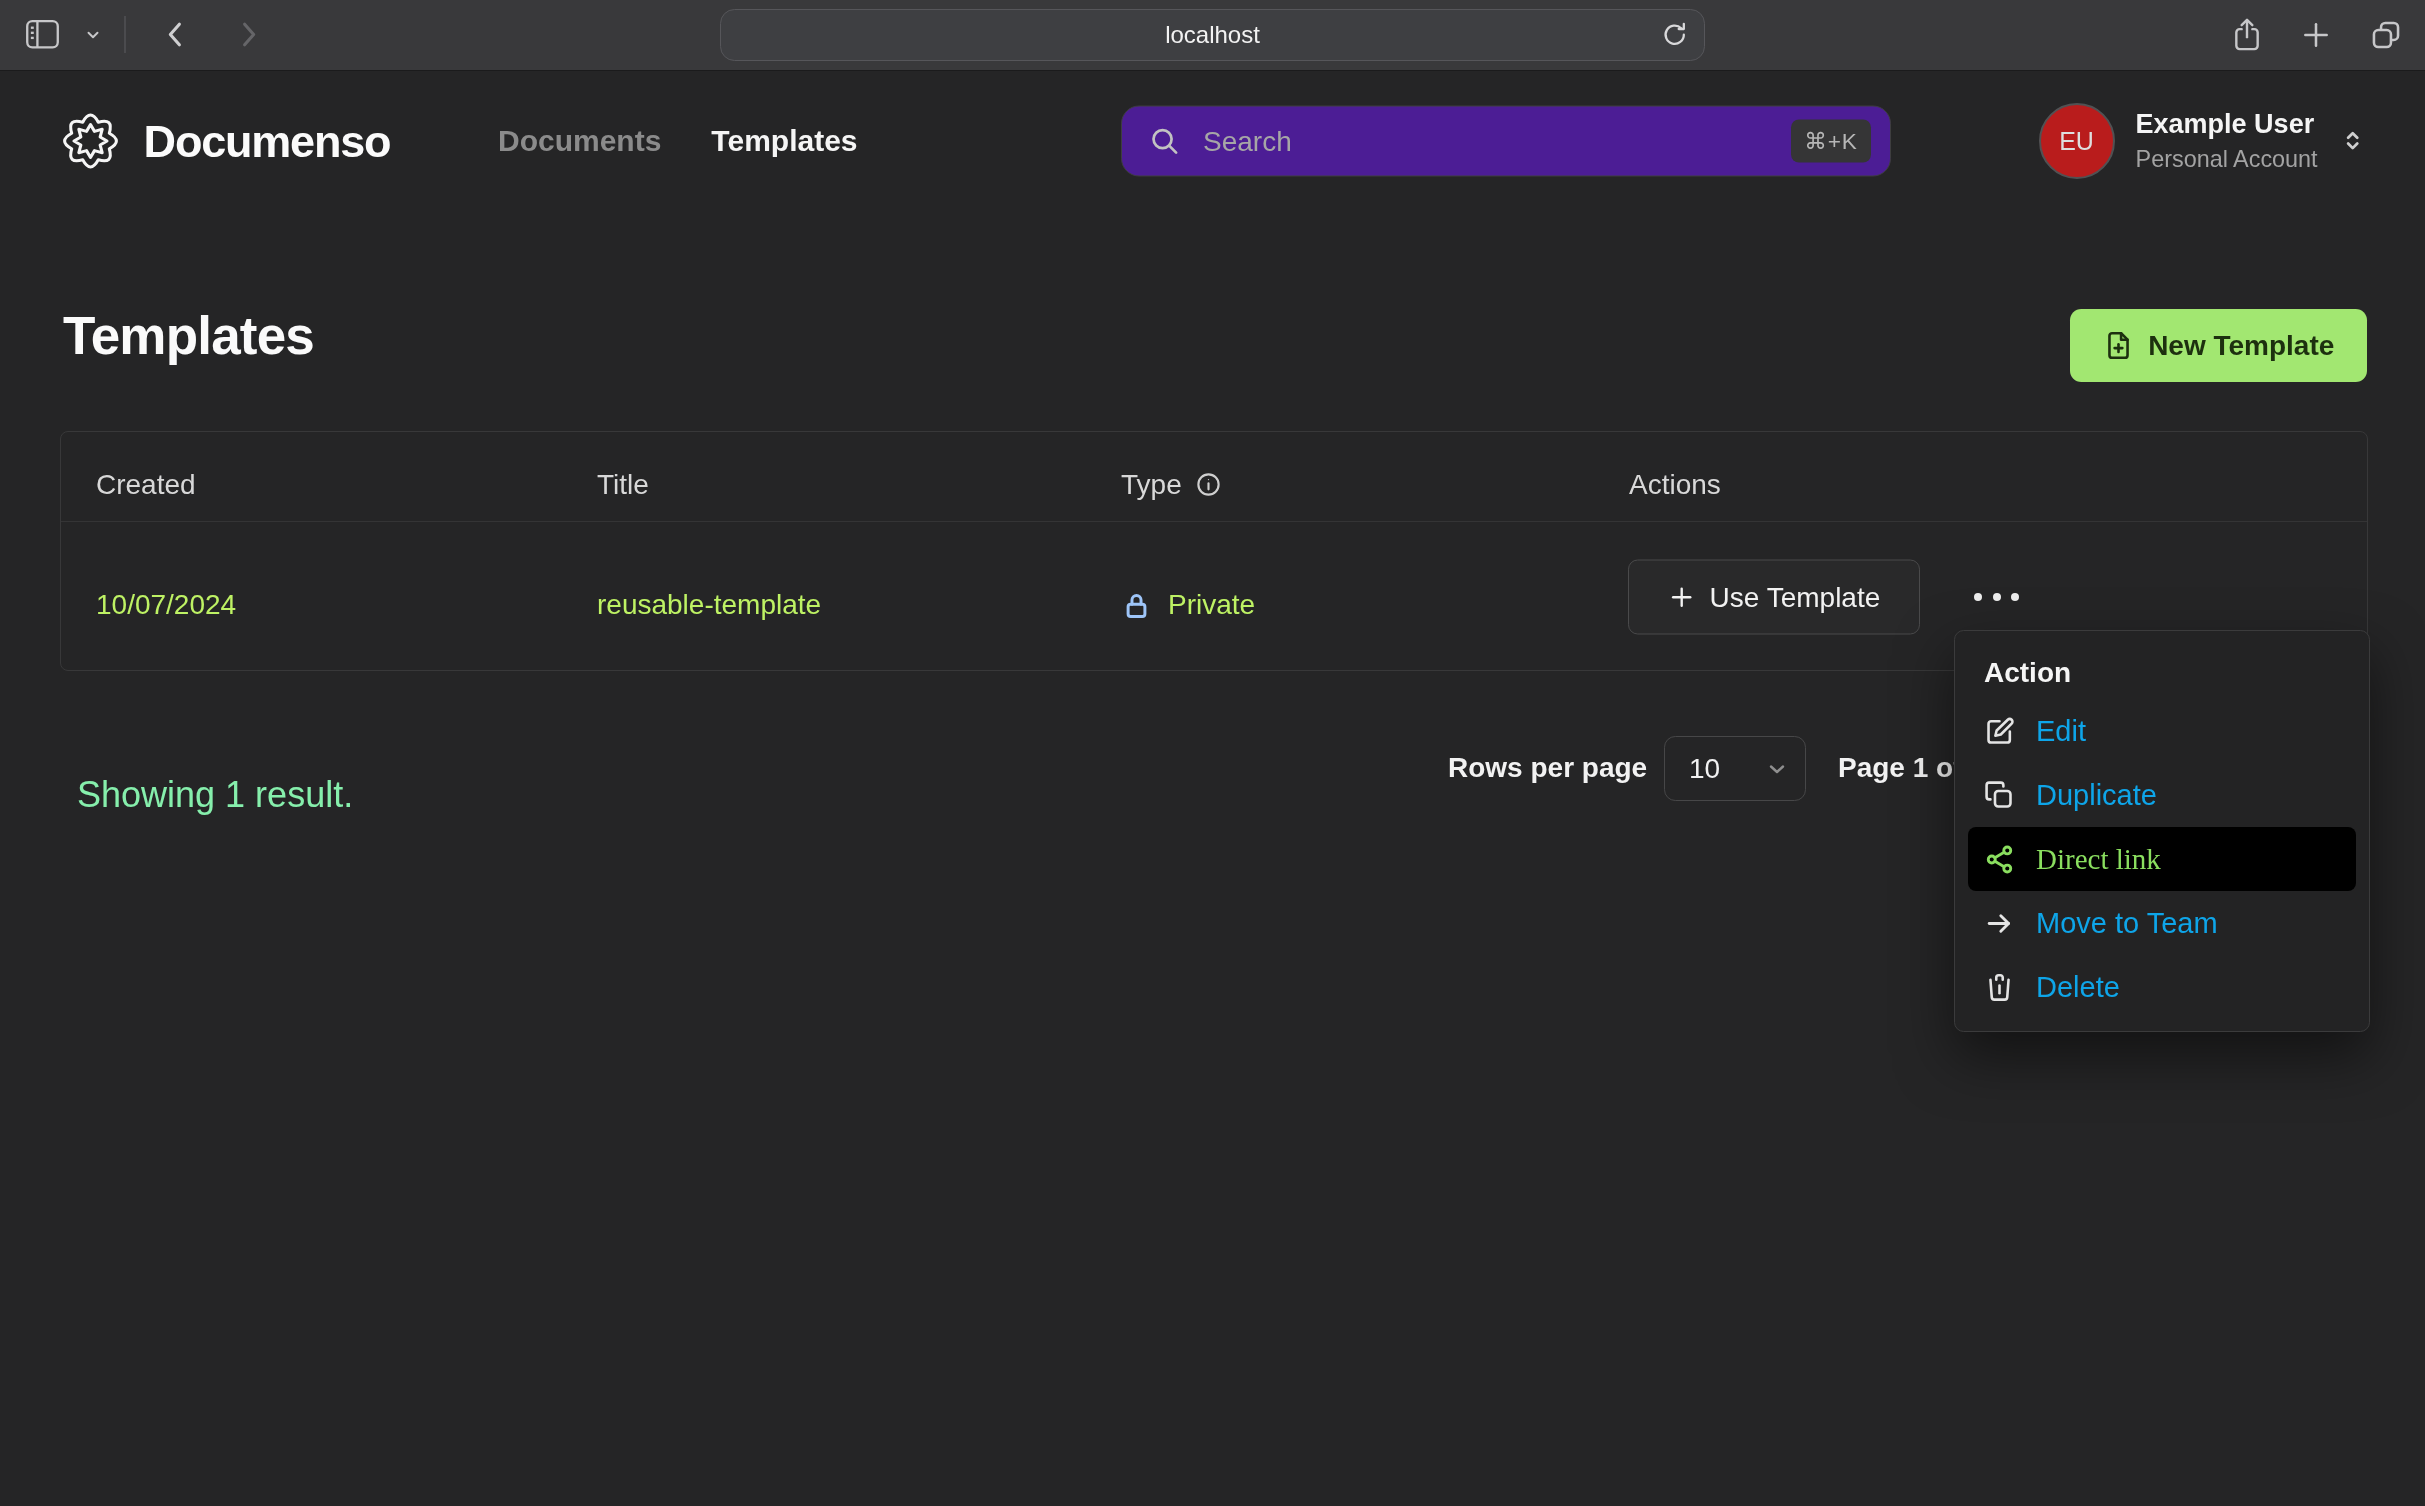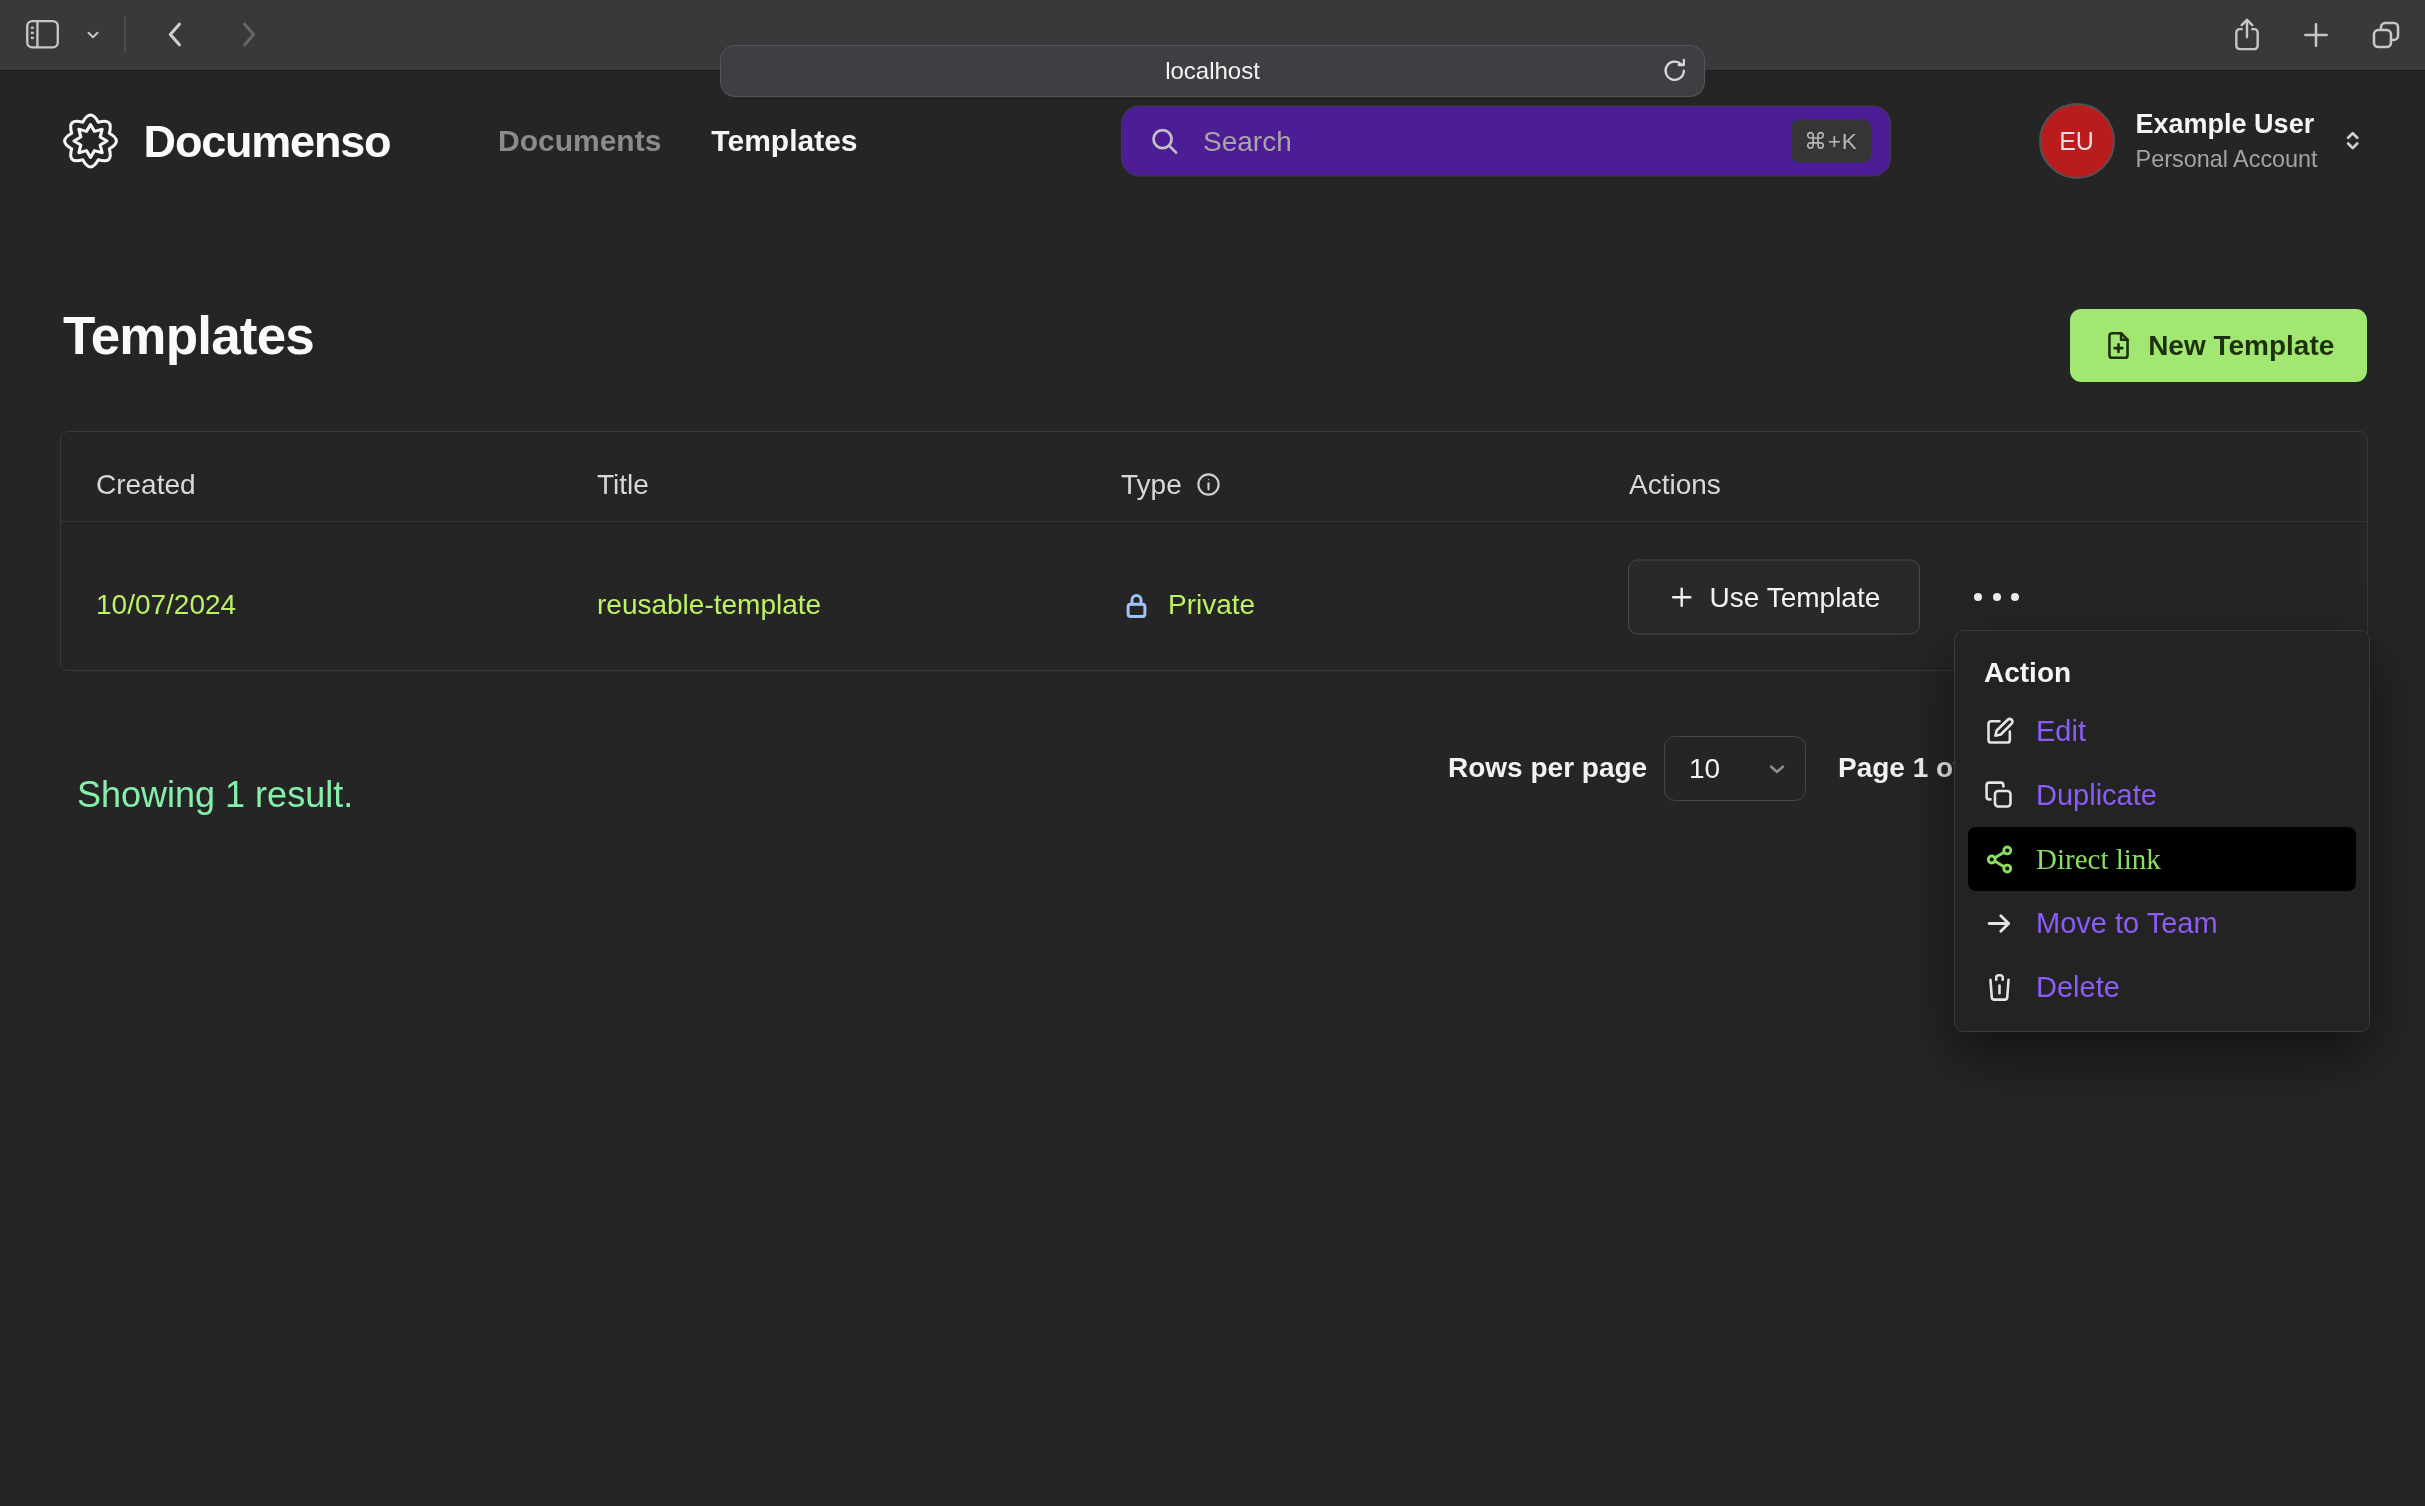--- a/index.html
+++ b/index.html
@@ -20,21 +20,21 @@
     position:absolute; left:24px; top:0; height:69px;
     display:flex; align-items:center; gap:22.6px; color:#c7c7c9;
   }
   .chrome-divider { width:1.6px; height:37px; background:#4b4b4e; }
   .chrome-back { color:#cfcfd1; }
   .chrome-fwd  { color:#656568; }
   .urlbar {
     position:absolute; left:720px; top:9px; width:985px; height:52px;
     background:#3e3f42; border:1.6px solid #56565a; border-radius:14.5px;
     display:flex; align-items:center; justify-content:center;
-    font-size:24px; color:#f2f2f2;margin-top:36px;
+    font-size:24px; color:#f2f2f2;
   }
   .urlbar .reload { position:absolute; right:16px; color:#d8d8da; }
   .chrome-right {
     position:absolute; right:22.6px; top:0; height:69px;
     display:flex; align-items:center; gap:37px; color:#c7c7c9;
   }
 
   
   .app-header { position:absolute; top:71px; left:0; right:0; height:140px; }
   .brand {
@@ -133,21 +133,21 @@
   
   .action-menu {
     position:absolute; left:1954px; top:630px; width:416px; height:402px;
     background:#232324; border:1.6px solid #3b3b3c; border-radius:9.7px;
     box-shadow:0 24px 56px rgba(0,0,0,.5);
     padding:16px 13px; z-index:40;
   }
   .menu-heading { height:52px; display:flex; align-items:center; padding:0 16px; font-size:28px; font-weight:700; color:#f5f5f5; }
   .menu-item {
     height:64px; display:flex; align-items:center; gap:21px; padding:0 16px;
-    border-radius:8px; font-size:29px; color:#8b5cf6; cursor:pointer;
+    border-radius:8px; font-size:29px; color:#0ea5e9; cursor:pointer;
   }
   .menu-item .mi-icon { color:#e4e4e4; }
   .menu-item.highlighted { background:#000000; color:#8ade5f;font-family:Liberation Serif, serif; }
   .menu-item.highlighted .mi-icon { color:#8ade5f; }
 </style>
 </head>
 <body>
 
 <div class="chrome">
   <div class="chrome-left">

